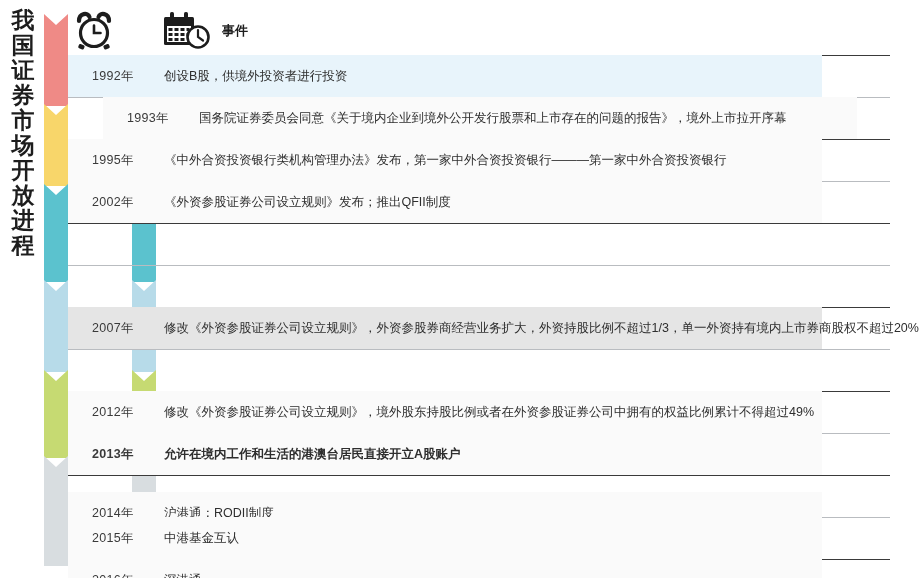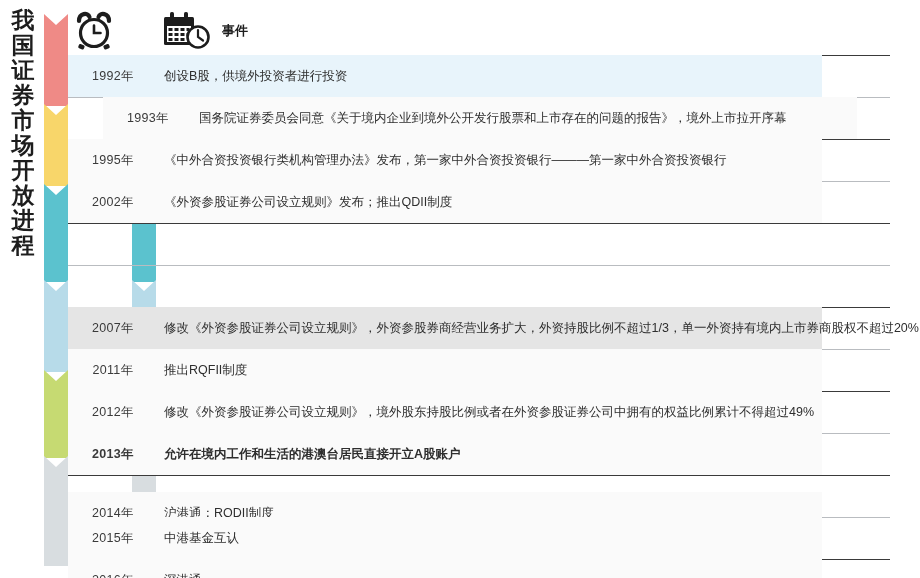--- a/index.html
+++ b/index.html
@@ -132,39 +132,33 @@
       <div class="row" style="top: 139px; height: 42px; background: rgb(250, 250, 250);">
         <div class="yr">1995年</div>
         <div class="ev">
           <div class="ln">《中外合资投资银行类机构管理办法》发布，第一家中外合资投资银行———第一家中外合资投资银行</div>
         </div>
       </div>
       <div class="rule light" style="top: 181px;"></div>
       <div class="row" style="top: 181px; height: 42px; background: rgb(250, 250, 250);">
         <div class="yr">2002年</div>
         <div class="ev">
-          <div class="ln">《外资参股证券公司设立规则》发布；推出QDII制度</div>
+          <div class="ln">《外资参股证券公司设立规则》发布；推出QFII制度</div>
         </div>
       </div>
       <div class="rule dark" style="top: 223px;"></div>
       <div class="rule light" style="top: 265px;"></div>
       <div class="rule dark" style="top: 307px;"></div>
       <div class="row" style="top: 307px; height: 42px; background: #e5e5e5;">
         <div class="yr">2007年</div>
         <div class="ev">
           <div class="ln">修改《外资参股证券公司设立规则》，外资参股券商经营业务扩大，外资持股比例不超过1/3，单一外资持有境内上市券商股权不超过20%</div>
         </div>
       </div>
       <div class="rule light" style="top: 349px;"></div>
-      <div class="row" style="top: 349px; height: 42px; background: rgb(250, 250, 250);">
-        <div class="yr">2011年</div>
-        <div class="ev">
-          <div class="ln">推出RQFII制度</div>
-        </div>
-      </div>
       <div class="rule dark" style="top: 391px;"></div>
       <div class="row" style="top: 391px; height: 42px; background: rgb(250, 250, 250); padding-left: 48px;">
         <div class="yr">2012年</div>
         <div class="ev">
           <div class="ln">修改《外资参股证券公司设立规则》，境外股东持股比例或者在外资参股证券公司中拥有的权益比例累计不得超过49%</div>
         </div>
       </div>
       <div class="rule light" style="top: 433px;"></div>
       <div class="row" style="top: 433px; height: 42px; background: rgb(250, 250, 250); font-weight: bold;">
         <div class="yr">2013年</div>

